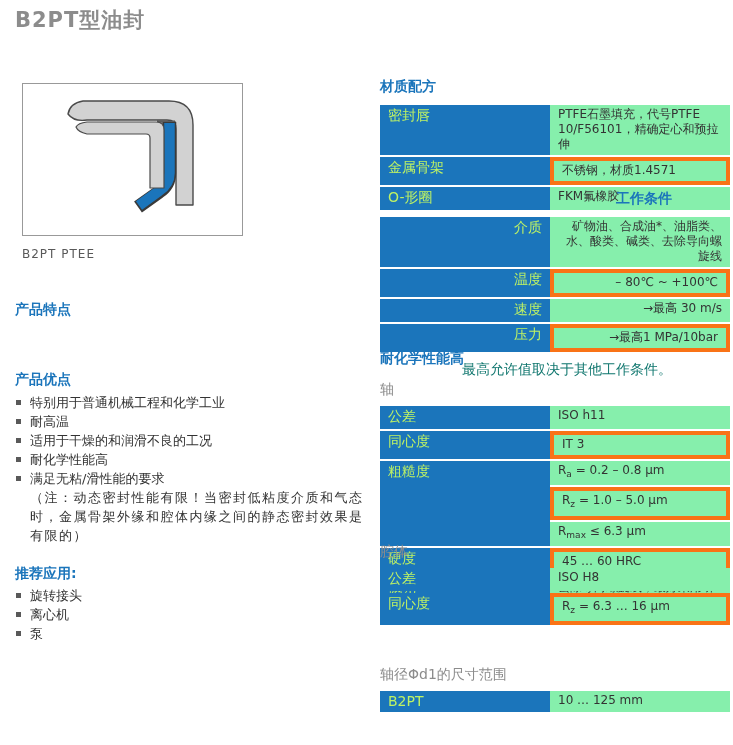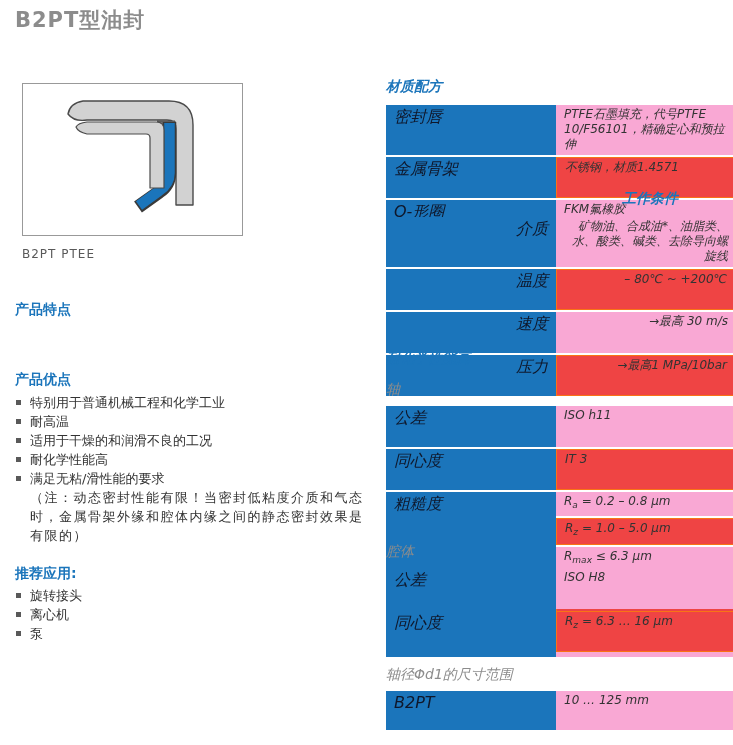--- a/index.html
+++ b/index.html
@@ -20,32 +20,32 @@
   .h-applications { position:absolute; left:15px; top:565px; }
   .adv-list { position:absolute; left:15px; top:393px; width:352px; }
   .app-list { position:absolute; left:15px; top:586px; width:250px; }
   .blist { list-style:none; }
   .blist li { position:relative; padding-left:15px; font-size:13px; line-height:19px; color:#333; }
   .bullet { position:absolute; left:1px; top:7px; width:5px; height:5px; background:#595959; display:inline-block; }
   .note-block { padding-left:15px; font-size:13px; line-height:19px; color:#333; letter-spacing:1.5px; }
 
   
   .rcol { position:absolute; left:380px; top:0; width:350px; }
-  .rsec { position:absolute; left:6px; width:292px;font-style:italic; }
+  .rsec { position:absolute; left:0; width:292px; }
   .sec-material { top:78px; } .sec-conditions { top:190px;text-align:right; }
   .sec-install { top:350px; } .sec-cavity { top:543px; } .sec-range { top:666px; }
   .rsec .blue-heading { display:block; margin-bottom:9px; }
   .sub-heading { font-size:14px; color:#8c8c8c; margin-bottom:7px; }
 
   .tbl { width:350px; }
   .trow { display:flex; margin-bottom:2px; align-items:stretch; }
-  .tlabel { width:170px; background:#1b75bb; color:#0f172a; font-size:16px; padding:2px 8px 18px; flex-shrink:0; }
+  .tlabel { width:170px; background:#1b75bb; color:#bef264; font-size:14px; padding:2px 8px 3px; flex-shrink:0; }
   .tval { flex:1; font-size:12px; color:#333; padding:2px 8px 3px; line-height:15px; }
-  .tval.gray { background:#f9a8d4; }
-  .tval.white { background:#ef4444; border:1px solid #f97316; }
+  .tval.gray { background:#86efac; }
+  .tval.white { background:#86efac; border:4px solid #f97316; }
   .vstack { flex:1; display:flex; flex-direction:column; }
   .vstack .tval { margin-bottom:2px; }
   .vstack .tval:last-child { margin-bottom:0; }
   sub { font-size:9px; }
   .tbl-note { margin-top:8px; font-size:14px; color:#0f766e; line-height:19px; }
   .cav-note { margin-top:4px; font-size:14px; color:#333; line-height:20px; }
   .mt-shaft { margin-top:13px; }
 </style>
 </head>
 <body>
@@ -114,21 +114,21 @@
 
     <div class="rsec sec-conditions">
       <span class="blue-heading">工作条件</span>
       <div class="tbl">
         <div class="trow">
           <div class="tlabel">介质</div>
           <div class="tval gray">矿物油、合成油*、油脂类、水、酸类、碱类、去除导向螺旋线</div>
         </div>
         <div class="trow">
           <div class="tlabel">温度</div>
-          <div class="tval white">– 80℃ ~ +200℃</div>
+          <div class="tval white">– 80℃ ~ +100℃</div>
         </div>
         <div class="trow">
           <div class="tlabel">速度</div>
           <div class="tval gray">→最高 30 m/s</div>
         </div>
         <div class="trow">
           <div class="tlabel">压力</div>
           <div class="tval white">→最高1 MPa/10bar</div>
         </div>
       </div>

